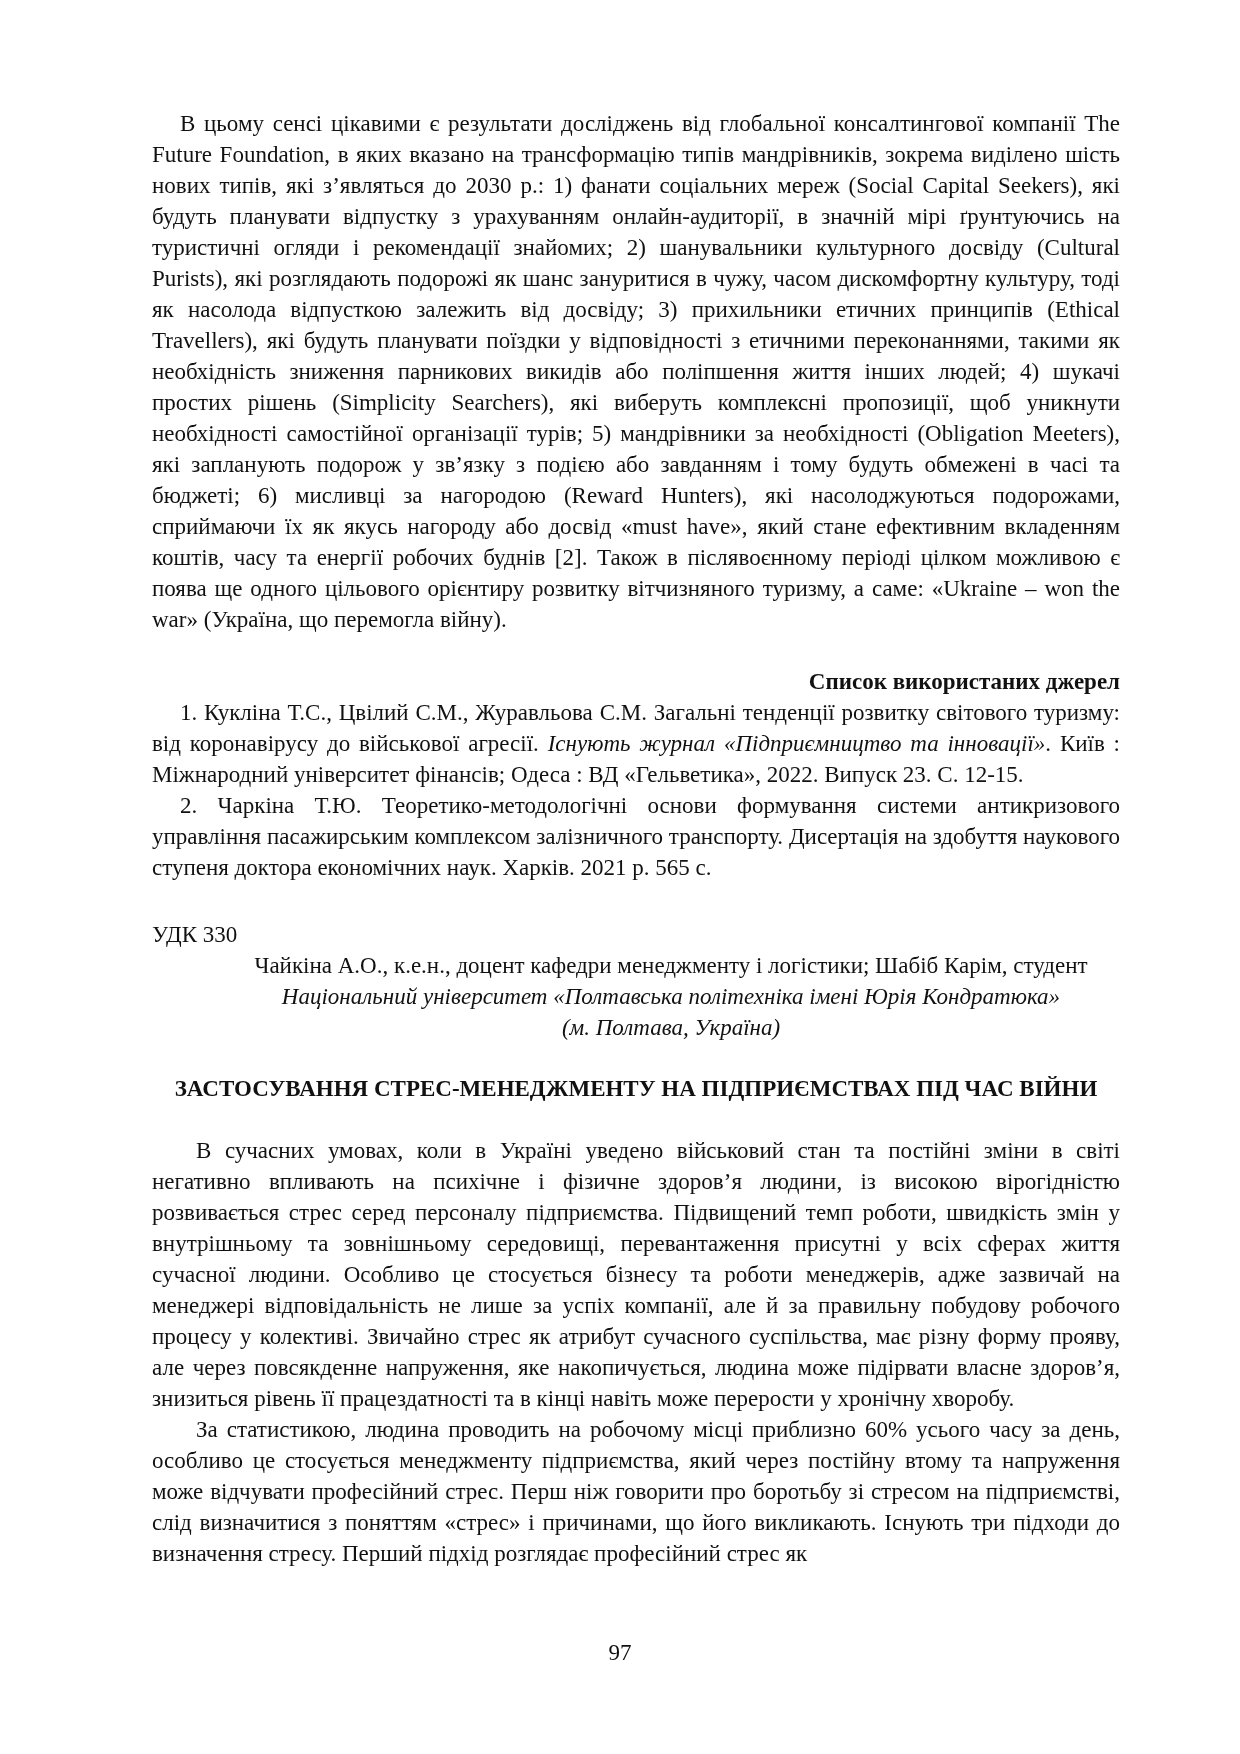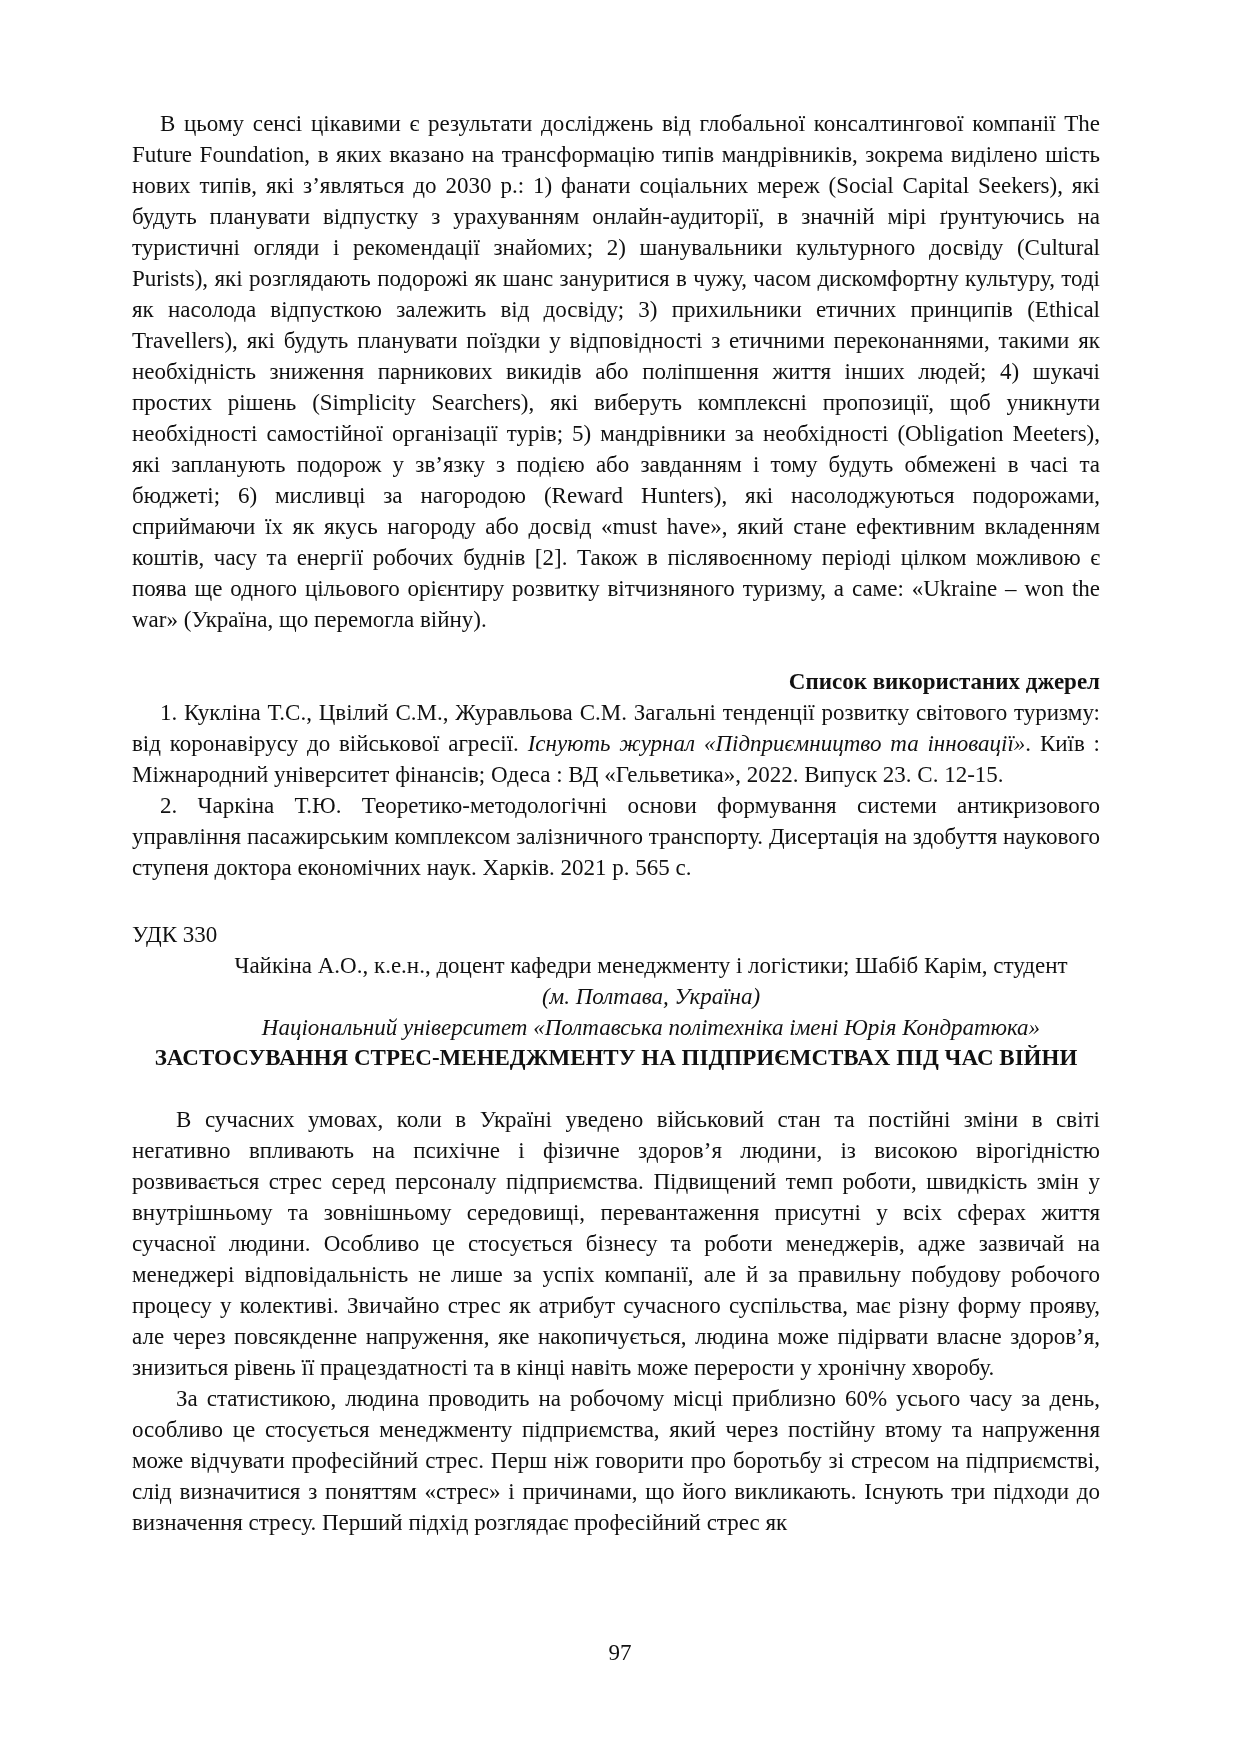--- a/index.html
+++ b/index.html
@@ -1,49 +1,49 @@
 <!DOCTYPE html>
 <html><head>
 <meta charset="utf-8">
 <style>
   html, body { margin: 0; padding: 0; background: #ffffff; }
   body { width: 1240px; height: 1754px; position: relative; overflow: hidden; }
   .page {
-    position: absolute; left: 132px; top: 108px; width: 968px;
+    position: absolute; left: 152px; top: 108px; width: 968px;
     font-family: "Liberation Serif", "DejaVu Serif", serif;
     font-size: 23px; line-height: 31px; color: #111111;
   }
   p { margin: 0; text-align: justify; }
   .indent { text-indent: 28px; }
   .indent-wide { text-indent: 44px; }
   .refs-title { text-align: right; font-weight: bold; margin-top: 31px; }
   .ref { text-indent: 28px; }
   .udk { margin-top: 36px; }
   .authors { text-align: right; padding-right: 0; }
   .affil { text-align: center; font-style: italic; padding-left: 70px; }
-  .article-title { text-align: center; font-weight: bold; padding: 0 20px; line-height: 30px; }
+  .article-title { text-align: center; font-weight: bold; margin-top: 31px; padding: 0 20px; line-height: 30px; }
   .gap { height: 31px; }
   .page-number { position: absolute; left: 0; width: 1240px; top: 1640px; text-align: center;
     font-family: "Liberation Serif", "DejaVu Serif", serif; font-size: 23px; color: #111; }
   em { font-style: italic; }
 </style>
 </head>
 <body>
 
 <div class="page">
   <p class="indent">В цьому сенсі цікавими є результати досліджень від глобальної консалтингової компанії The Future Foundation, в яких вказано на трансформацію типів мандрівників, зокрема виділено шість нових типів, які з’являться до 2030 р.: 1) фанати соціальних мереж (Social Capital Seekers), які будуть планувати відпустку з урахуванням онлайн-аудиторії, в значній мірі ґрунтуючись на туристичні огляди і рекомендації знайомих; 2) шанувальники культурного досвіду (Cultural Purists), які розглядають подорожі як шанс зануритися в чужу, часом дискомфортну культуру, тоді як насолода відпусткою залежить від досвіду; 3) прихильники етичних принципів (Ethical Travellers), які будуть планувати поїздки у відповідності з етичними переконаннями, такими як необхідність зниження парникових викидів або поліпшення життя інших людей; 4) шукачі простих рішень (Simplicity Searchers), які виберуть комплексні пропозиції, щоб уникнути необхідності самостійної організації турів; 5) мандрівники за необхідності (Obligation Meeters), які запланують подорож у зв’язку з подією або завданням і тому будуть обмежені в часі та бюджеті; 6) мисливці за нагородою (Reward Hunters), які насолоджуються подорожами, сприймаючи їх як якусь нагороду або досвід «must have», який стане ефективним вкладенням коштів, часу та енергії робочих буднів [2]. Також в післявоєнному періоді цілком можливою є поява ще одного цільового орієнтиру розвитку вітчизняного туризму, а саме: «Ukraine – won the war» (Україна, що перемогла війну).</p>
 
   <p class="refs-title">Список використаних джерел</p>
   <p class="ref"><span>1. Кукліна Т.С., Цвілий С.М., Журавльова С.М. Загальні тенденції розвитку світового туризму: від коронавірусу до військової агресії. </span><em>Існують журнал «Підприємництво та інновації»</em><span>. Київ : Міжнародний університет фінансів; Одеса : ВД «Гельветика», 2022. Випуск 23. С. 12-15.</span></p>
   <p class="ref"><span>2. Чаркіна Т.Ю. Теоретико-методологічні основи формування системи антикризового управління пасажирським комплексом залізничного транспорту. Дисертація на здобуття наукового ступеня доктора економічних наук. Харків. 2021 р. 565 с.</span></p>
 
   <p class="udk">УДК 330</p>
   <p class="authors" style="text-align:center; padding-left:70px;">Чайкіна А.О., к.е.н., доцент кафедри менеджменту і логістики; Шабіб Карім, студент</p>
+  <p class="affil">Національний університет «Полтавська політехніка імені Юрія Кондратюка»</p>
   <p class="affil">(м. Полтава, Україна)</p>
-  <p class="affil">Національний університет «Полтавська політехніка імені Юрія Кондратюка»</p>
 
   <p class="article-title">ЗАСТОСУВАННЯ СТРЕС-МЕНЕДЖМЕНТУ НА ПІДПРИЄМСТВАХ ПІД ЧАС ВІЙНИ</p>
   <div class="gap"></div>
 
   <p class="indent-wide">В сучасних умовах, коли в Україні уведено військовий стан та постійні зміни в світі негативно впливають на психічне і фізичне здоров’я людини, із високою вірогідністю розвивається стрес серед персоналу підприємства. Підвищений темп роботи, швидкість змін у внутрішньому та зовнішньому середовищі, перевантаження присутні у всіх сферах життя сучасної людини. Особливо це стосується бізнесу та роботи менеджерів, адже зазвичай на менеджері відповідальність не лише за успіх компанії, але й за правильну побудову робочого процесу у колективі. Звичайно стрес як атрибут сучасного суспільства, має різну форму прояву, але через повсякденне напруження, яке накопичується, людина може підірвати власне здоров’я, знизиться рівень її працездатності та в кінці навіть може перерости у хронічну хворобу.</p>
   <p class="indent-wide">За статистикою, людина проводить на робочому місці приблизно 60% усього часу за день, особливо це стосується менеджменту підприємства, який через постійну втому та напруження може відчувати професійний стрес. Перш ніж говорити про боротьбу зі стресом на підприємстві, слід визначитися з поняттям «стрес» і причинами, що його викликають. Існують три підходи до визначення стресу. Перший підхід розглядає професійний стрес як</p>
 </div>
 
 <div class="page-number">97</div>
 

